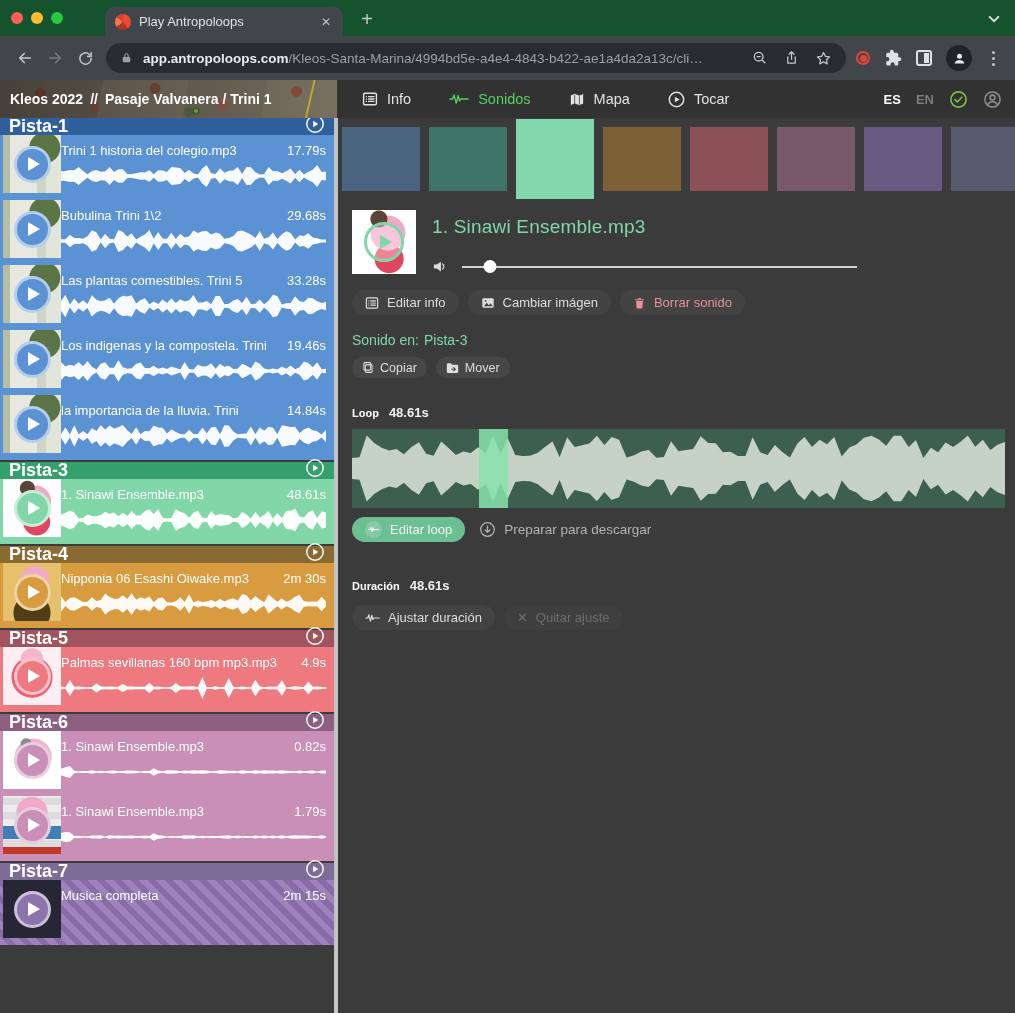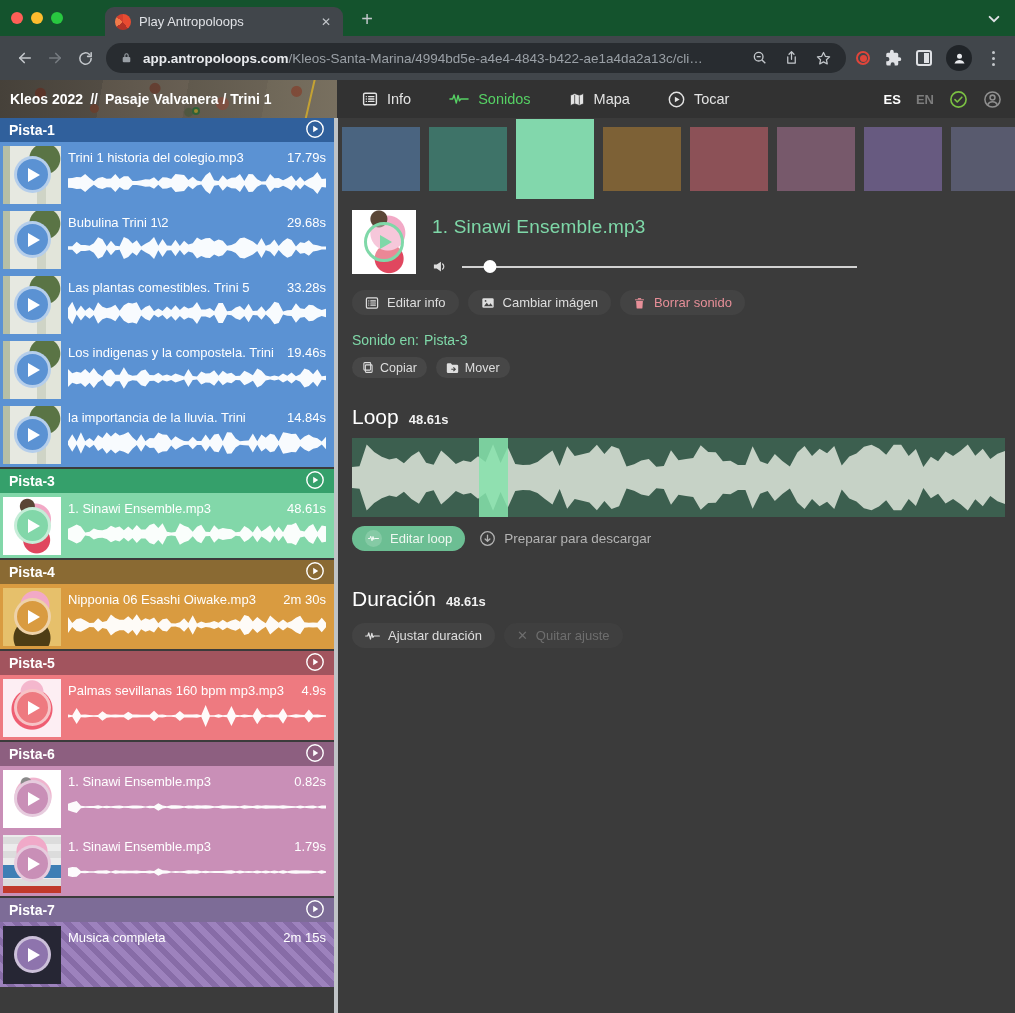--- a/index.html
+++ b/index.html
@@ -56,25 +56,25 @@
   .navitem.active{color:#56d164}
   .hdr-right{margin-left:auto;display:flex;align-items:center;gap:15px;padding-right:13px}
   .lang{font-size:13px;font-weight:700;color:#fff}
   .lang.off{color:#7d7d7d}
 
   
   .content{display:flex;height:895px}
   .sidebar{width:338px;flex:none;position:relative;background:#3b3b3b;overflow:hidden}
   .sb-scroll{position:absolute;top:0;right:0;width:4px;height:100%;background:#bfc3c6;z-index:5}
   .tracks{width:334px}
-  .track-header{height:24px;display:flex;align-items:center;padding:8px 9px;color:#fff;font-size:14px;font-weight:700}
+  .track-header{height:17px;display:flex;align-items:center;padding:8px 9px;color:#fff;font-size:18px;font-weight:700}
   .track-header .hplay{margin-left:auto}
   .track-section{margin-bottom:2px}
   .hint{height:30px;display:flex;align-items:center;padding:0 10px;color:#fdfdfd;font-size:13px}
-  .clip{height:65px;display:flex;align-items:center;padding:0 8px 0 3px;gap:7px}
+  .clip{height:65px;display:flex;align-items:flex-start;padding:0 8px 0 3px;}
   .thumb{width:58px;height:58px;position:relative;flex:none;overflow:hidden}
   .clip-main{flex:1;min-width:0;align-self:stretch;padding-top:8px}
   .clip-top{display:flex;justify-content:space-between;color:#fff;font-size:13px;gap:8px}
   .clip-name{white-space:nowrap;overflow:hidden;text-overflow:ellipsis}
   .clip-wave{display:block;width:100%;height:26px;margin-top:5px}
   .striped{background:repeating-linear-gradient(45deg,#9d82bd 0 6px,#876ca7 6px 12px) !important}
 
   .thumb-door{background:radial-gradient(circle at 72% 22%,#5a7445 0 15px,rgba(90,116,69,0) 16px),linear-gradient(90deg,#b6bfa6 0 12%,#e7e9e1 12% 58%,#cfd4c6 58% 74%,#e2e5da 74%)}
   .thumb-peppa-white{background:radial-gradient(circle at 42% 16%,#5a4636 0 7px,transparent 8px),radial-gradient(circle at 56% 38%,#f2a9c6 0 15px,transparent 16px),radial-gradient(circle at 58% 74%,#e0475f 0 13px,transparent 14px),#fff}
   .thumb-peppa-gold{background:radial-gradient(circle at 55% 30%,#f2a9c6 0 14px,transparent 15px),radial-gradient(circle at 50% 86%,#4e3d15 0 18px,transparent 19px),#e6c06b}
@@ -103,21 +103,21 @@
   .knob{position:absolute;top:-5.5px;width:13px;height:13px;border-radius:50%;background:#fff;transform:translateX(-50%)}
   .btnrow{display:flex;align-items:center;gap:9px;margin-top:16px}
   .pill{display:inline-flex;align-items:center;gap:8px;height:25px;padding:0 13px;border-radius:13px;background:#434343;color:#dedede;font-size:13px;white-space:nowrap}
   .pill.danger{color:#e78f98}
   .pill.small{height:21px;padding:0 10px;font-size:12.5px;border-radius:11px;background:#474747;gap:6px}
   .pill.green{background:#6cbe93;color:#eef7f0}
   .pill.disabled{background:#3f3f3f;color:#6e6e6e}
   .soundin{color:#7fd8a8;font-size:14px;margin-top:17px}
   .soundin a{color:#7fd8a8;text-decoration:none;margin-left:5px}
   .sechead{display:flex;align-items:baseline;gap:10px;color:#fff;margin-top:27px}
-  .sechead .t{font-size:21px;font-weight:400}
+  .sechead .t{font-size:11px;font-weight:700}
   .sechead .v{font-size:13px;font-weight:700;color:#f0f0f0}
   .wavebox{width:653px;height:79px;background:#3c5f4f;position:relative;margin-top:9px}
   .wavebox svg{position:absolute;inset:0;width:100%;height:100%}
   .playhead{position:absolute;top:0;bottom:0;background:rgba(134,227,171,.85)}
   .looprow{display:flex;align-items:center;gap:14px;margin-top:9px}
   .dl{display:flex;align-items:center;gap:8px;color:#b3b3b3;font-size:13.5px}
   .iconcirc{width:17px;height:17px;border-radius:50%;background:#85caa5;display:flex;align-items:center;justify-content:center}
   .ic{flex:none;display:inline-flex}
 </style>
 </head>

